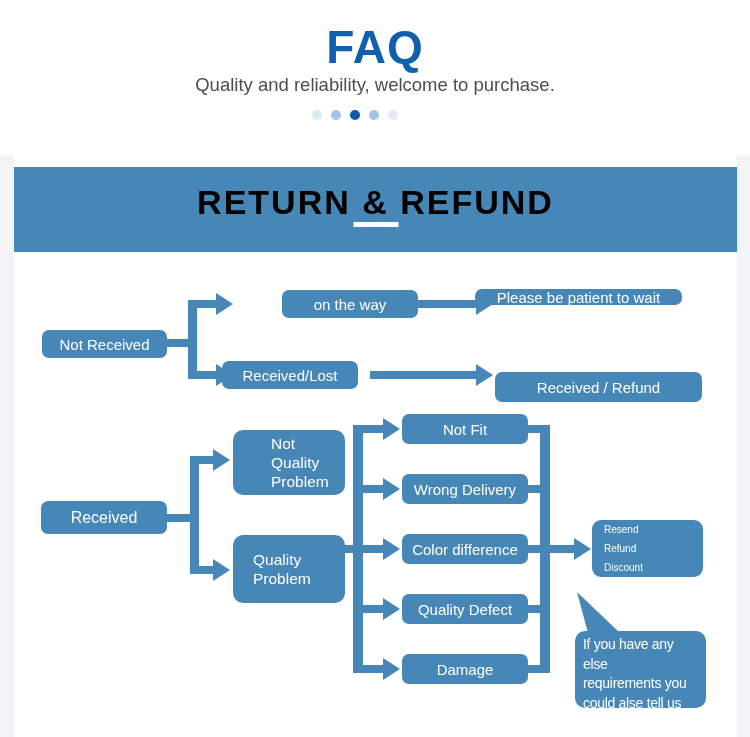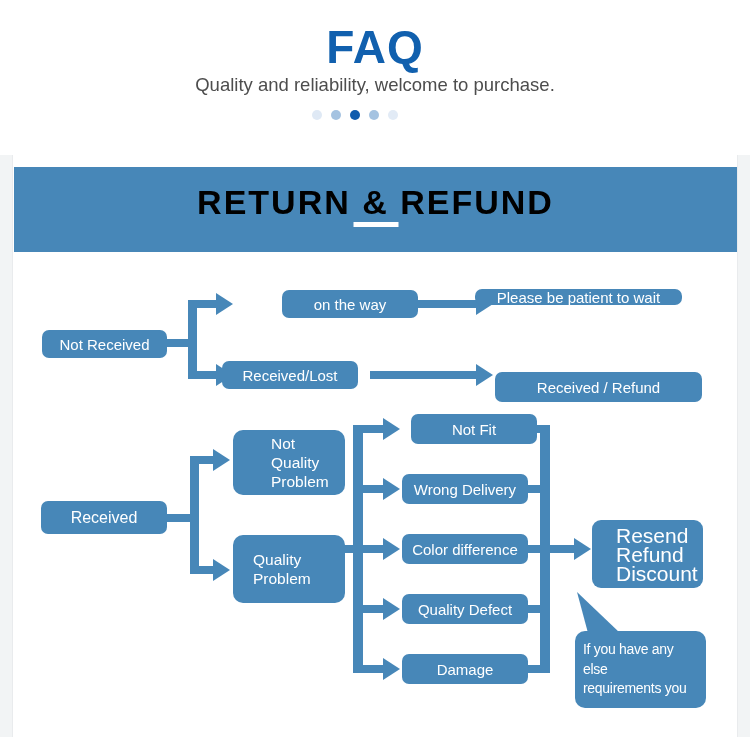--- a/index.html
+++ b/index.html
@@ -48,29 +48,29 @@
   .n-wait        { left:461px; top:37px;  width:207px; height:16px; }
   .n-recvrefund  { left:481px; top:120px; width:207px; height:30px; }
 
   .n-received { left:27px;  top:249px; width:126px; height:33px; font-size:16px; }
   .n-nqp      { left:219px; top:178px; width:112px; height:65px; padding-left:38px;
                 border-radius:10px; font-size:15.5px; }
   .n-qp       { left:219px; top:283px; width:112px; height:68px; padding-left:20px;
                 border-radius:10px; font-size:15.5px; }
 
   .n-issue { left:388px; width:126px; height:30px; }
-  .n-issue.r0 { top:162px;margin-left:9px; } .n-issue.r1 { top:222px; } .n-issue.r2 { top:282px; }
+  .n-issue.r0 { top:162px; } .n-issue.r1 { top:222px; } .n-issue.r2 { top:282px; }
   .n-issue.r3 { top:342px; } .n-issue.r4 { top:402px; }
 
-  .n-resend { left:578px; top:268px; width:111px; height:68px; padding-left:24px;
-              border-radius:9px; font-size:21px; }
+  .n-resend { left:578px; top:268px; width:111px; height:57px; padding-left:12px;
+              border-radius:9px; font-size:10px; }
 
   .bubble { position:absolute; left:561px; top:379px; width:131px; height:77px;
             background:#4787b8; color:#ffffff; border-radius:10px;
-            display:flex; flex-direction:column; justify-content:center;
+            display:flex; flex-direction:column; justify-content:space-between;
             padding:4px 8px; font-size:14px; line-height:19.5px; letter-spacing:-0.3px; }
 </style>
 </head>
 <body>
 
 <div class="page">
 
   <div class="header">
     <div class="faq-title">FAQ</div>
     <div class="faq-sub">Quality and reliability, welcome to purchase.</div>
@@ -187,16 +187,17 @@
 
     <div class="node multiline n-resend">
       <span>Resend</span>
       <span>Refund</span>
       <span>Discount</span>
     </div>
 
     <div class="bubble">
       <span>If you have any else</span>
       <span>requirements you</span>
+      <span>could alse tell us</span>
     </div>
 
   </div>
 </div>
 
 </body></html>

